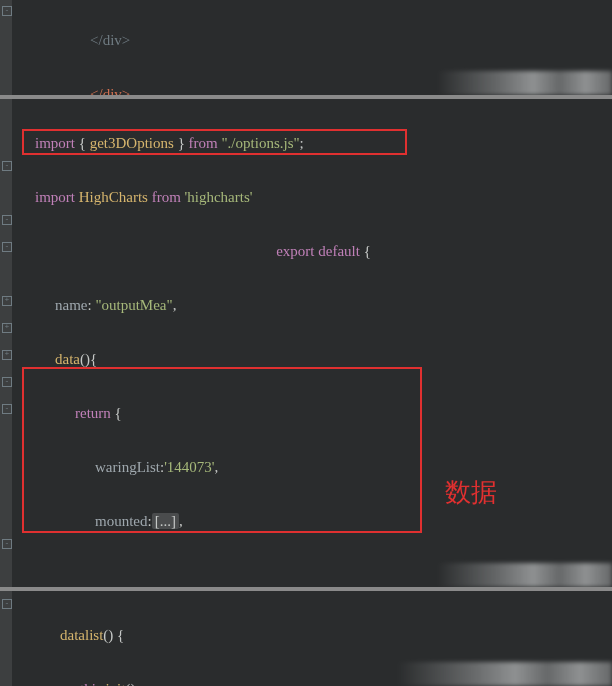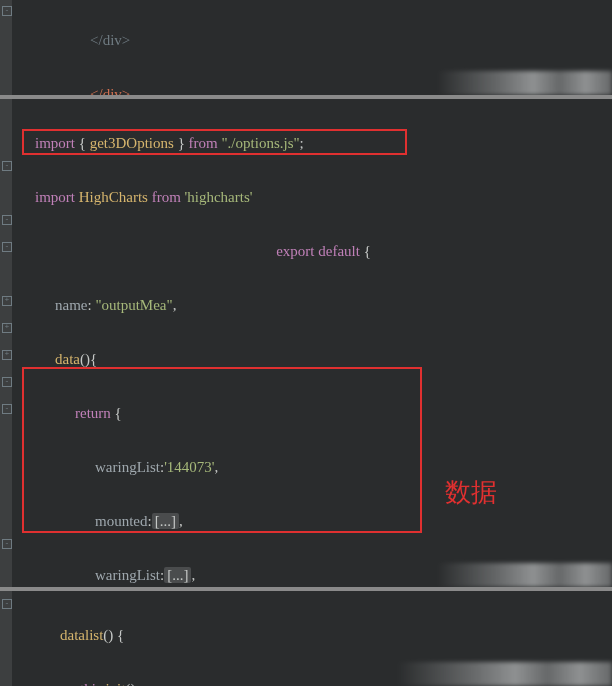--- a/index.html
+++ b/index.html
@@ -45,21 +45,20 @@
   <div class="gutter"></div>
   <div class="code" style="padding-top:4px;">
 <div class="line" style="padding-left:15px;"><span class="kw">import</span><span class="pun"> { </span><span class="fn">get3DOptions</span><span class="pun"> } </span><span class="kw">from</span> <span class="str">"./options.js"</span><span class="pun">;</span></div>
 <div class="line" style="padding-left:15px;"><span class="kw">import</span><span class="fn"> HighCharts </span><span class="kw">from</span><span class="str"> 'highcharts'</span></div>
 <div class="line" style="padding-left:15px;text-align:center;"><span class="kw">export</span><span class="kw"> default </span><span class="pun">{</span></div>
 <div class="line" style="padding-left:35px;"><span class="prop">name</span><span class="pun">: </span><span class="str">"outputMea"</span><span class="pun">,</span></div>
 <div class="line" style="padding-left:35px;"><span class="fn">data</span><span class="pun">()</span><span class="pun">{</span></div>
 <div class="line" style="padding-left:55px;"><span class="kw">return</span><span class="pun"> {</span></div>
 <div class="line" style="padding-left:75px;"><span class="prop">waringList</span><span class="pun">:</span><span class="str">'144073'</span><span class="pun">,</span></div>
 <div class="line" style="padding-left:75px;"><span class="prop">mounted</span><span class="pun">:</span><span class="fold">[...]</span><span class="pun">,</span></div>
-<div class="line" style="padding-left:75px;"><span class="prop">waringList</span><span class="pun">:</span><span class="fold">[...]</span><span class="pun">,</span></div>
 
 
 
 
 
 
 
 
 
   </div>

